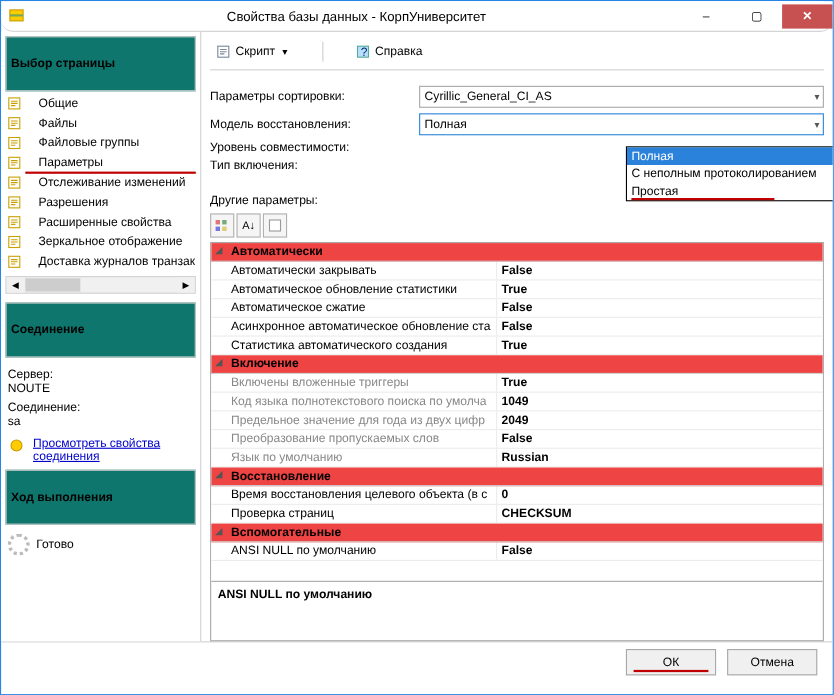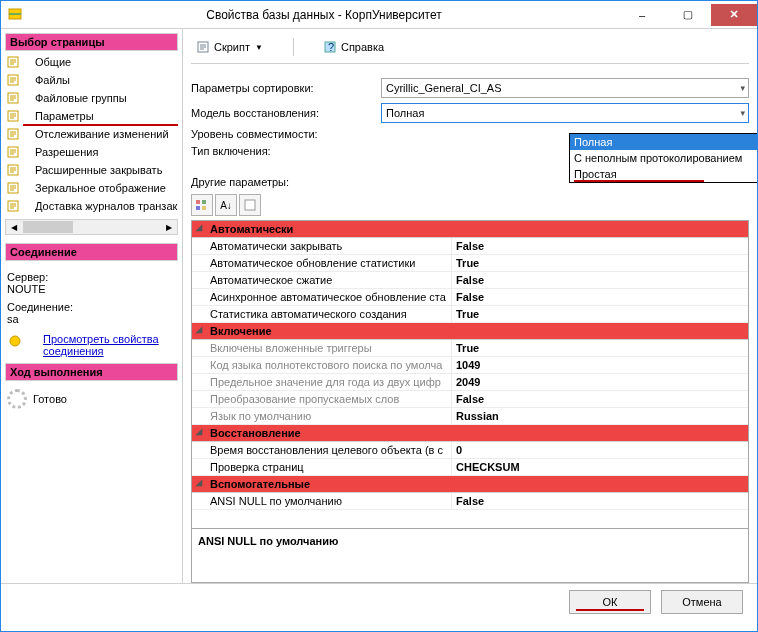--- a/index.html
+++ b/index.html
@@ -1,42 +1,42 @@
 <!DOCTYPE html>
 <html><head>
 <meta charset="utf-8">
 <style>
 * { box-sizing: border-box; margin: 0; padding: 0; font-family: "Segoe UI", Tahoma, sans-serif; font-size: 11px; }
 body { background: #fff; width: 758px; height: 632px; overflow: hidden; border: 1px solid #2586e7; }
 
 
-.titlebar { height: 28px; background: linear-gradient(#fff,#fff); display:flex; align-items:center; color:#000; border-bottom:1px solid #d0d0d0;}
+.titlebar { height: 28px; background: linear-gradient(#fff,#fff); display:flex; align-items:center; color:#000; border-bottom:1px solid #d0d0d0;border-radius:11px;}
 .titlebar .title { flex:1; text-align:center; font-size:12px; }
 .titlebar .sysicon { width:28px; height:28px; display:flex; align-items:center;justify-content:center;}
 .titlebar .winbtns { display:flex; }
 .titlebar .winbtn { width:46px; height:22px; display:flex;align-items:center;justify-content:center; color:#000; font-family:Arial;}
 .titlebar .winbtn.close { background:#c75050; color:#fff; font-weight:bold;}
 
 .window-body { display:flex; height: calc(100% - 28px - 48px); }
 
 
 .leftpanel { width:182px; background:#fff; border-right:1px solid #d0d0d0; display:flex; flex-direction:column; }
-.panel-header { background:#ec4899; border:1px solid #d0d0d0; margin:4px 4px 2px 4px; padding:2px 4px; font-weight:bold; font-size:11px;}
+.panel-header { background:#0f766e; border:1px solid #d0d0d0; margin:4px 4px 2px 4px; padding:18px 4px; font-weight:bold; font-size:11px;}
 .tree { padding:0 4px; overflow-x:hidden; white-space:nowrap; }
 .tree-item { display:flex; align-items:center; padding:1px 0; gap:14px; cursor:default;}
 .tree-icon { width:16px; height:16px; flex-shrink:0; display:inline-flex; align-items:center; justify-content:center;}
 .tree-item.selected { position:relative; }
 .tree-item.selected::after { content:""; position:absolute; left:18px; right:0; bottom:-1px; height:2px; background:#c00000;}
 .scrollbar-x { height:16px; margin:4px; border:1px solid #d0d0d0; background:#f0f0f0; display:flex; align-items:center;}
 .scrollbar-x .sbtn { width:16px; height:14px; background:#f0f0f0; display:flex;align-items:center;justify-content:center; font-size:8px;}
 .scrollbar-x .thumb { width:50px; height:12px; background:#cdcdcd; margin-left:1px;}
 
 .conn-section { padding:2px 6px; font-size:11px;}
 .conn-section .label { margin-top:6px;}
-.conn-link { color:#0000cc; text-decoration:underline; display:flex; gap:20px; margin-top:8px;}
+.conn-link { color:#0000cc; text-decoration:underline; display:flex; gap:7px; margin-top:8px;}
 
 .status-row { display:flex; align-items:center; gap:6px; padding:6px;}
 .spinner { width:20px; height:20px; border:3px dotted #bbb; border-radius:50%;}
 
 
 .rightpanel { flex:1; padding:6px 8px 0 8px; display:flex; flex-direction:column; position:relative;}
 .toolbar { display:flex; align-items:center; gap:20px; padding:2px 0 6px 0; border-bottom:1px solid #d0d0d0; margin-bottom:14px;}
 .toolbar .tbtn { display:flex; align-items:center; gap:3px; padding:2px 4px;}
 .toolbar .drop { font-size:8px; padding:0 2px;}
 
@@ -153,21 +153,21 @@
           </span>
           <span>Разрешения</span>
         </div>
         <div class="tree-item">
           <span class="tree-icon">
             <svg width="14" height="14">
               <rect x="2" y="2" width="10" height="10" fill="#fff" stroke="#c9a000"></rect>
               <path d="M4 5h6M4 7h6M4 9h4" stroke="#c9a000"></path>
             </svg>
           </span>
-          <span>Расширенные закрывать</span>
+          <span>Расширенные свойства</span>
         </div>
         <div class="tree-item">
           <span class="tree-icon">
             <svg width="14" height="14">
               <rect x="2" y="2" width="10" height="10" fill="#fff" stroke="#c9a000"></rect>
               <path d="M4 5h6M4 7h6M4 9h4" stroke="#c9a000"></path>
             </svg>
           </span>
           <span>Зеркальное отображение</span>
         </div>

